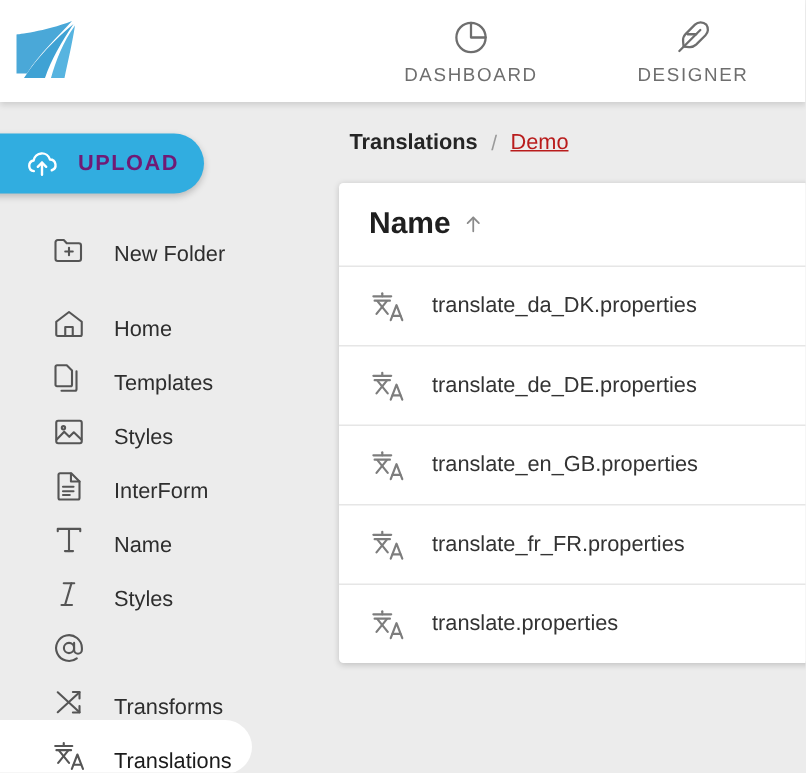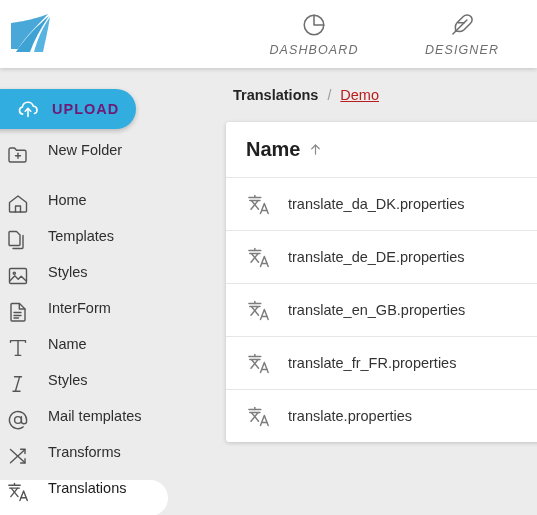--- a/index.html
+++ b/index.html
@@ -78,21 +78,20 @@
     height: 26px;
     display: block;
     color: #6e6e6e;
   }
 
   .htab-label {
     font-size: 12.5px;
     letter-spacing: 1.1px;
     color: #6e6e6e;
     white-space: nowrap;
-    font-style: italic;
   }
 
   
   .sidebar {
     position: absolute;
     top: 68px;
     left: 0;
     width: 215px;
     height: 447px;
     background: #ececec;
@@ -136,22 +135,22 @@
   .nav {
     position: absolute;
     top: 74px;
     left: 0;
     width: 215px;
   }
 
   .nav-item {
     height: 36px;
     display: flex;
-    align-items: flex-start;
-    padding-left: 6px;
+    align-items: flex-end;
+    padding-left: 34px;
     gap: 18px;
     cursor: pointer;
     user-select: none;
   }
 
   .nav-item.gap-after { margin-bottom: 14px; }
 
   .nav-item.selected {
     background: #ffffff;
     border-top-right-radius: 18px;
@@ -401,21 +400,20 @@
       <span class="nav-label">Styles</span>
     </div>
 
     <div class="nav-item">
       <span class="nav-icon">
         <svg viewBox="0 0 24 24" width="24" height="24" fill="none" stroke="currentColor" stroke-width="1.4" stroke-linecap="round" stroke-linejoin="round">
           <circle cx="12" cy="12" r="3.4"></circle>
           <path d="M15.4 8.6v4.6a2.6 2.6 0 0 0 5.2 0V12a8.6 8.6 0 1 0-3.4 6.9"></path>
         </svg>
       </span>
-      <span class="nav-label">Mail templates</span>
     </div>
 
     <div class="nav-item">
       <span class="nav-icon">
         <svg viewBox="0 0 24 24" width="24" height="24" fill="none" stroke="currentColor" stroke-width="1.4" stroke-linecap="round" stroke-linejoin="round">
           <path d="M4.5 5.5 19 18.8"></path>
           <path d="M19 5.5 4.5 18.8"></path>
           <path d="M14.6 5.3H19v4.3"></path>
           <path d="M14.6 19h4.4v-4.3"></path>
         </svg>

